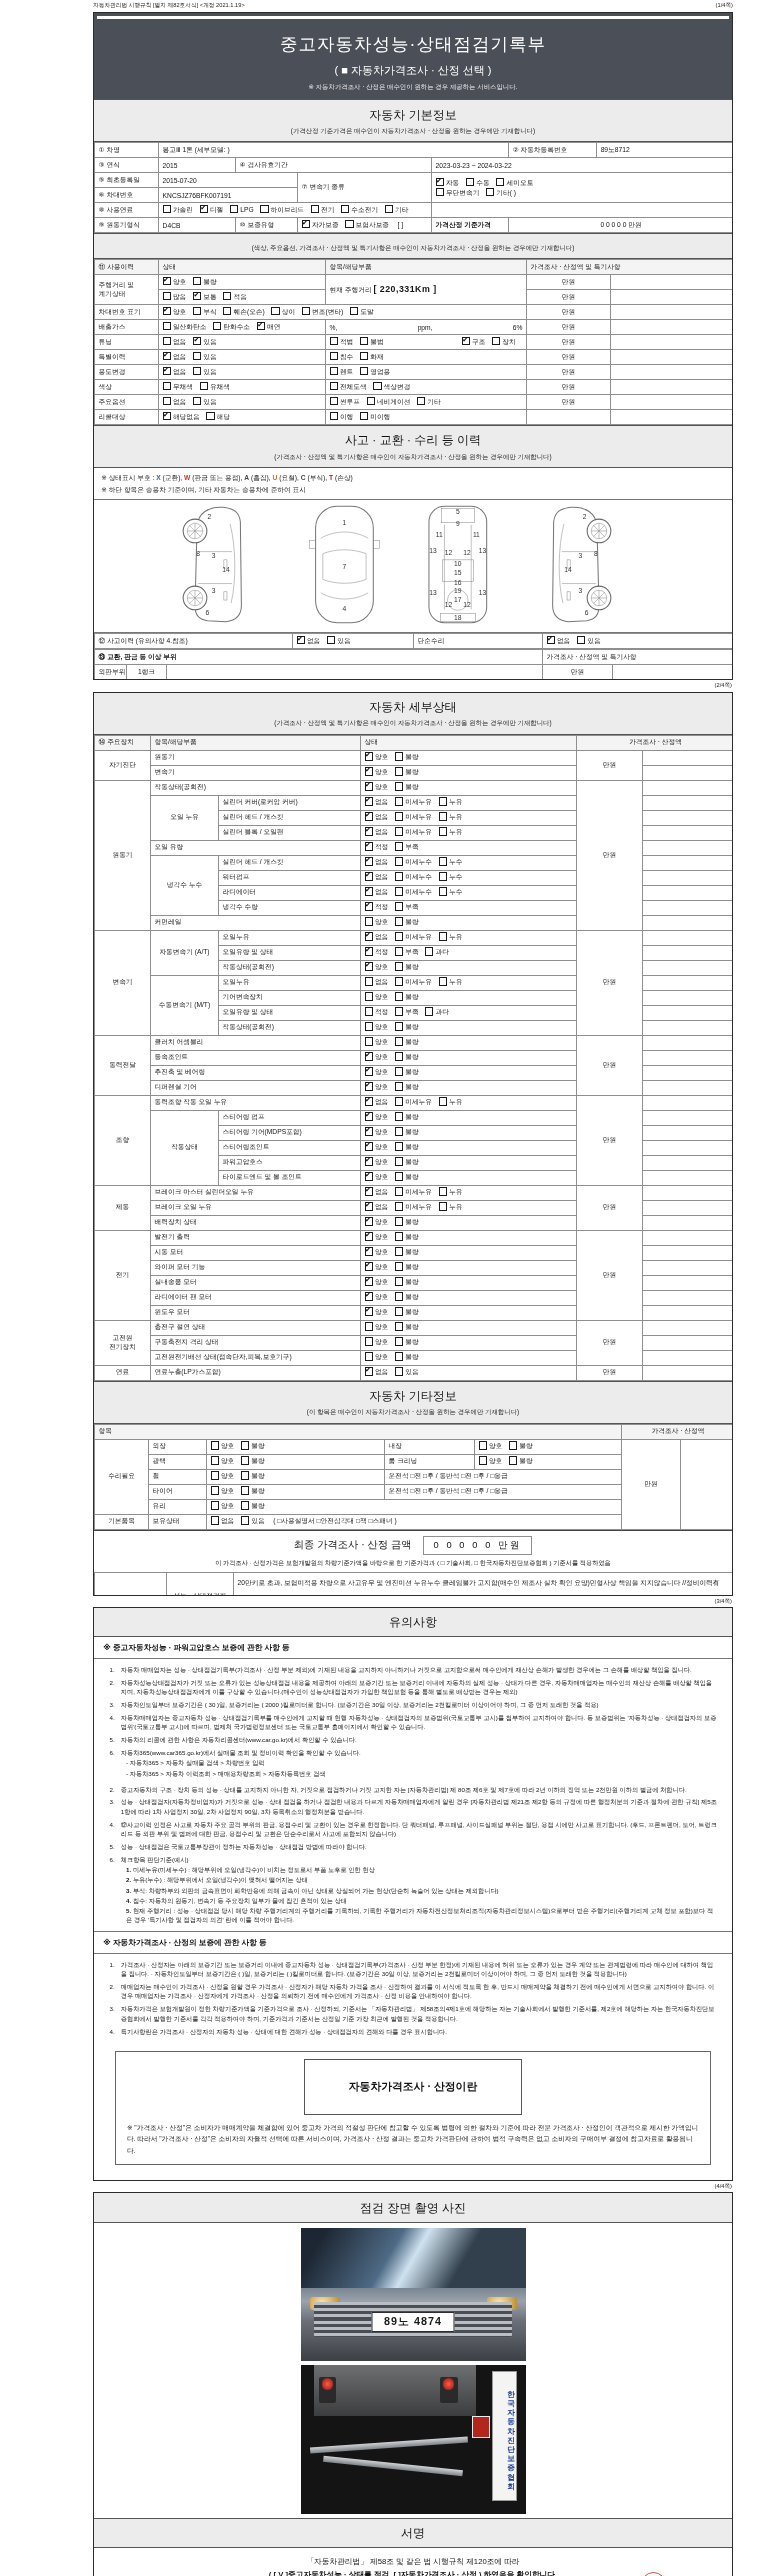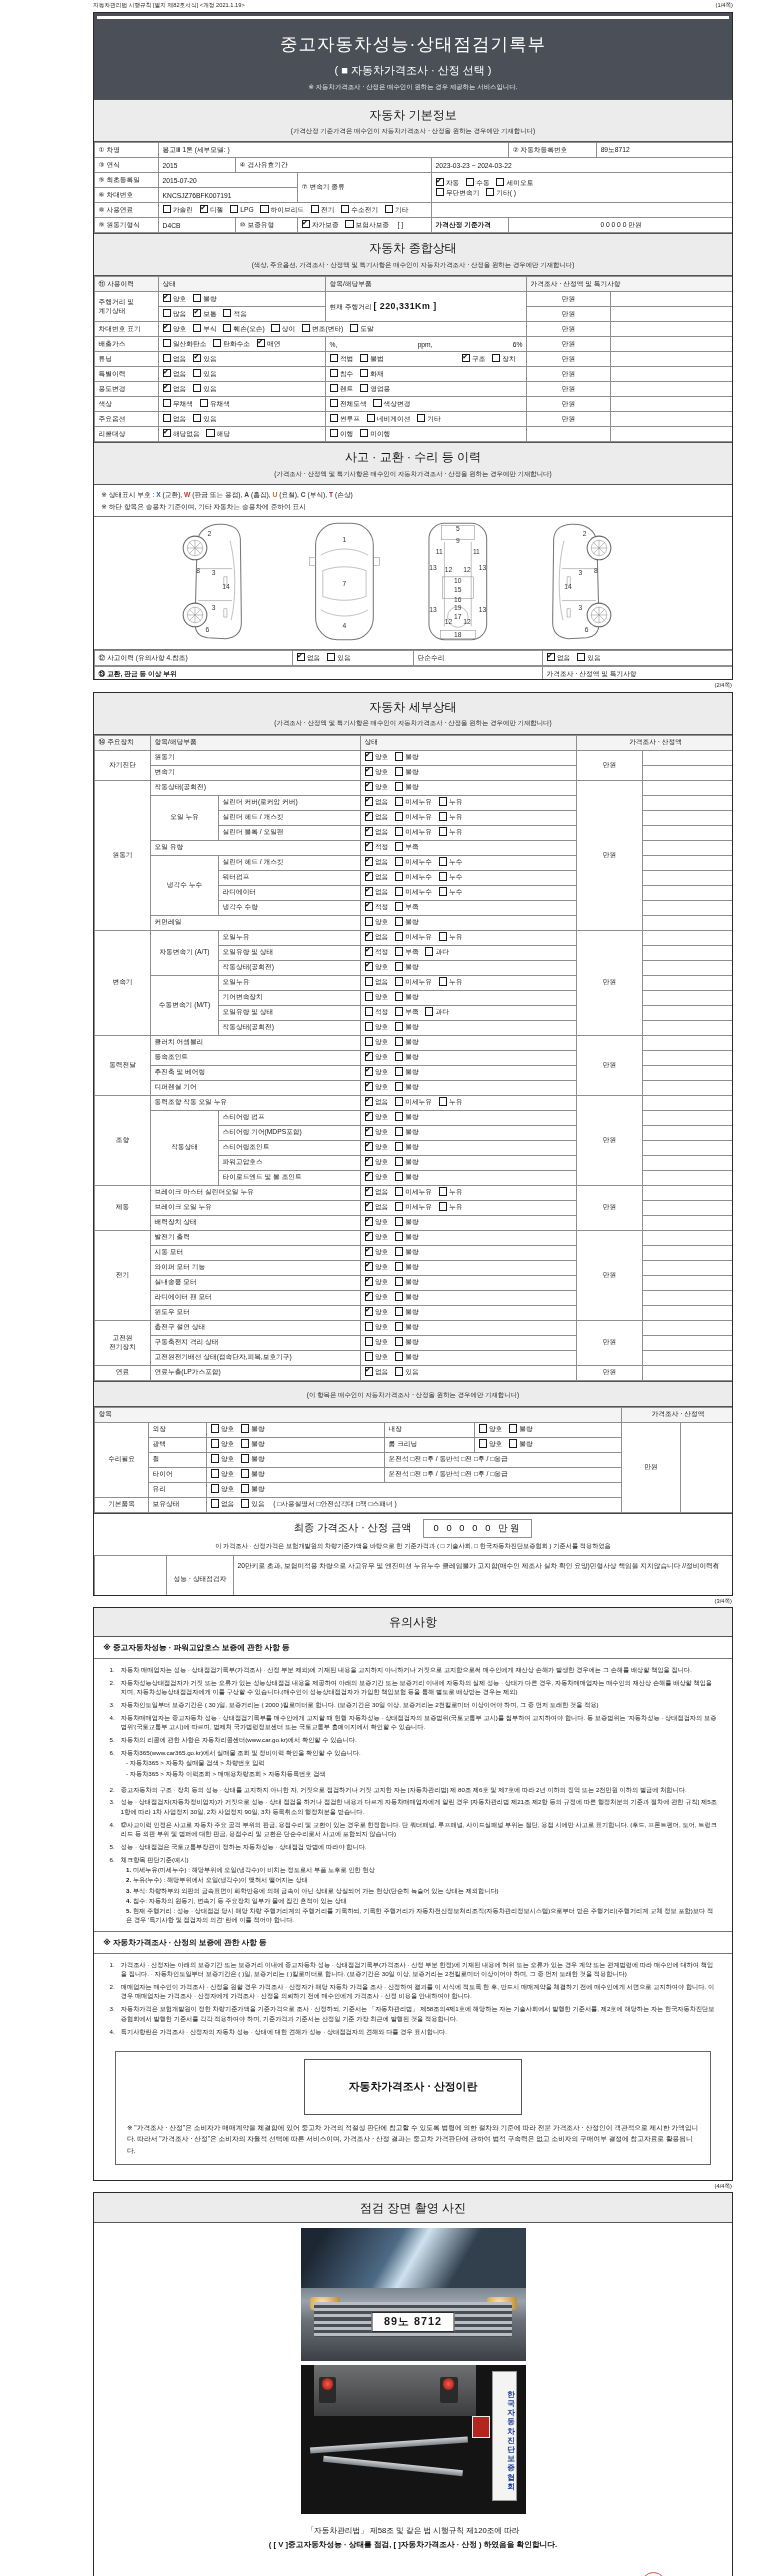--- a/index.html
+++ b/index.html
@@ -141,21 +141,20 @@
               <td class="lb">⑩ 보증유형</td>
               <td><span class="opt"><span class="cb on"></span><span>자가보증</span></span><span class="opt"><span class="cb"></span><span>보험사보증</span></span> [      ]</td>
               <td><b>가격산정 기준가격</b></td>
               <td colspan="2" class="ctr">0 0 0 0 0 만원</td>
             </tr>
           </tbody>
         </table>
       </div>
 
     <div class="ghead">
-      <div class="h">자동차 종합상태</div>
       <div class="sub">(색상, 주요옵션, 가격조사 · 산정액 및 특기사항은 매수인이 자동차가격조사 · 산정을 원하는 경우에만 기재합니다)</div>
     </div>
     <div id="overallT">
         <table class="t">
           <colgroup>
             <col style="width:64px">
             <col style="width:167px">
             <col style="width:201px">
             <col style="width:84px">
             <col style="width:123px">
@@ -638,20 +637,21 @@
               <td colspan="2" class="lb">연료누출(LP가스포함)</td>
               <td><span class="opt"><span class="cb on"></span><span>없음</span></span><span class="opt"><span class="cb"></span><span>있음</span></span></td>
               <td rowspan="1" class="prc">만원</td>
               <td></td>
             </tr>
           </tbody>
         </table>
       </div>
 
     <div class="ghead">
+      <div class="h">자동차 기타정보</div>
       <div class="sub">(이 항목은 매수인이 자동차가격조사 · 산정을 원하는 경우에만 기재합니다)</div>
     </div>
     <div id="otherT">
         <table class="t">
           <colgroup>
             <col style="width:54px">
             <col style="width:58px">
             <col style="width:178px">
             <col style="width:90px">
             <col style="width:147px">
@@ -813,36 +813,39 @@
   <div class="block b4">
     <div class="ghead" style="border-top:none;">
       <div class="h">점검 장면 촬영 사진</div>
     </div>
     <div class="photowrap">
       <div class="photo p1">
         <div class="glass"></div>
         <div class="lamp" style="left:4%;"></div>
         <div class="lamp" style="right:4%;"></div>
         <div class="grille"></div>
-        <div class="plate">89노 8712</div>
+        <div class="plate">89노 4874</div>
       </div>
       <div class="photo p2">
         <div class="bed"></div>
         <div class="tl" style="left:8%;">
             <i></i>
           </div>
         <div class="tl" style="left:62%;">
             <i></i>
           </div>
         <div class="rail" style="left:4%;top:52%;width:70%;"></div>
         <div class="rail" style="left:10%;top:66%;width:62%;transform:rotate(6deg);"></div>
         <div class="redsign"></div>
         <div class="banner">한국자동차진단보증협회</div>
       </div>
     </div>
+    <div class="ghead">
+      <div class="h">서명</div>
+    </div>
     <div class="signbody">
       <div>「자동차관리법」 제58조 및 같은 법 시행규칙 제120조에 따라</div>
       <div style="font-weight:bold;">( [ V ]중고자동차성능 · 상태를 점검, [   ]자동차가격조사 · 산정 ) 하였음을 확인합니다.</div>
 
       <div class="stamp">인</div>
     </div>
 
   </div>
 </div>
 

